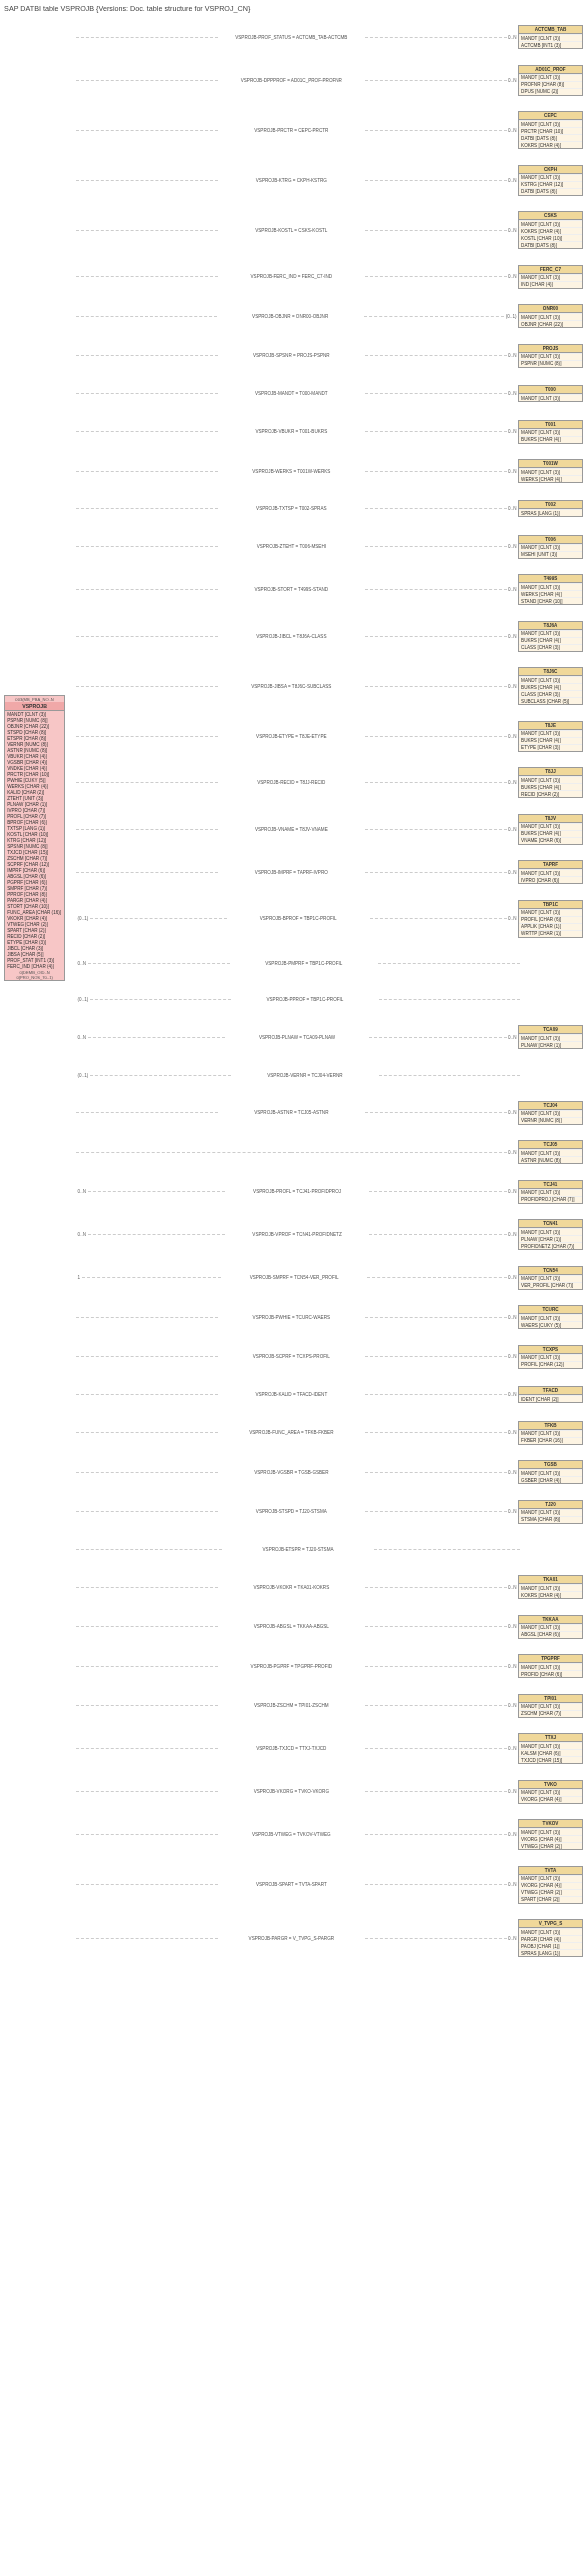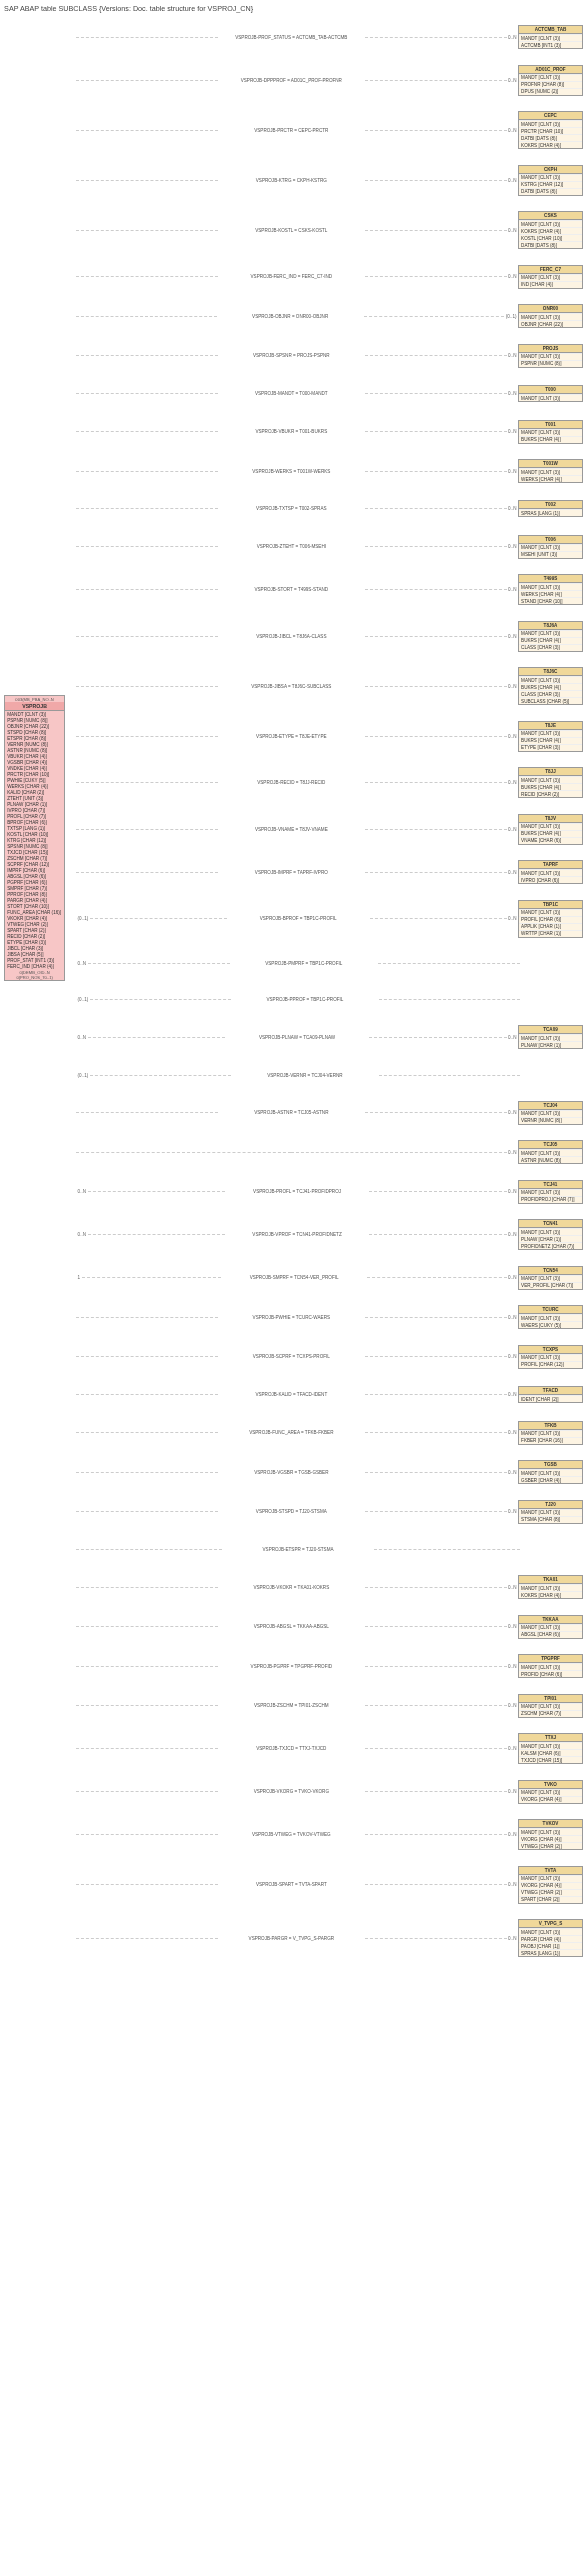--- a/index.html
+++ b/index.html
@@ -84,21 +84,21 @@
   }
   .relation-block {
     display: flex;
     align-items: center;
     margin-bottom: 1px;
   }
 </style>
 </head>
 <body>
 
-<div class="header">SAP ABAP table SUBCLASS {Versions: Doc. table structure for VSPROJ_CN}</div>
+<div class="header">SAP DATBI table VSPROJB {Versions: Doc. table structure for VSPROJ_CN}</div>
 
 <div class="content">
   <div id="main-section">
       <div style="display: flex; align-items: flex-start; gap: 0px;">
         <div style="width: 72px; padding-top: 680px;">
           <div class="main-table">
             <div class="main-table-subtitle">003(MB_PBA_NO..N</div>
             <div class="main-table-header">VSPROJB</div>
             <div class="main-table-field">MANDT [CLNT (3)]</div>
             <div class="main-table-field">PSPNR [NUMC (8)]</div>

